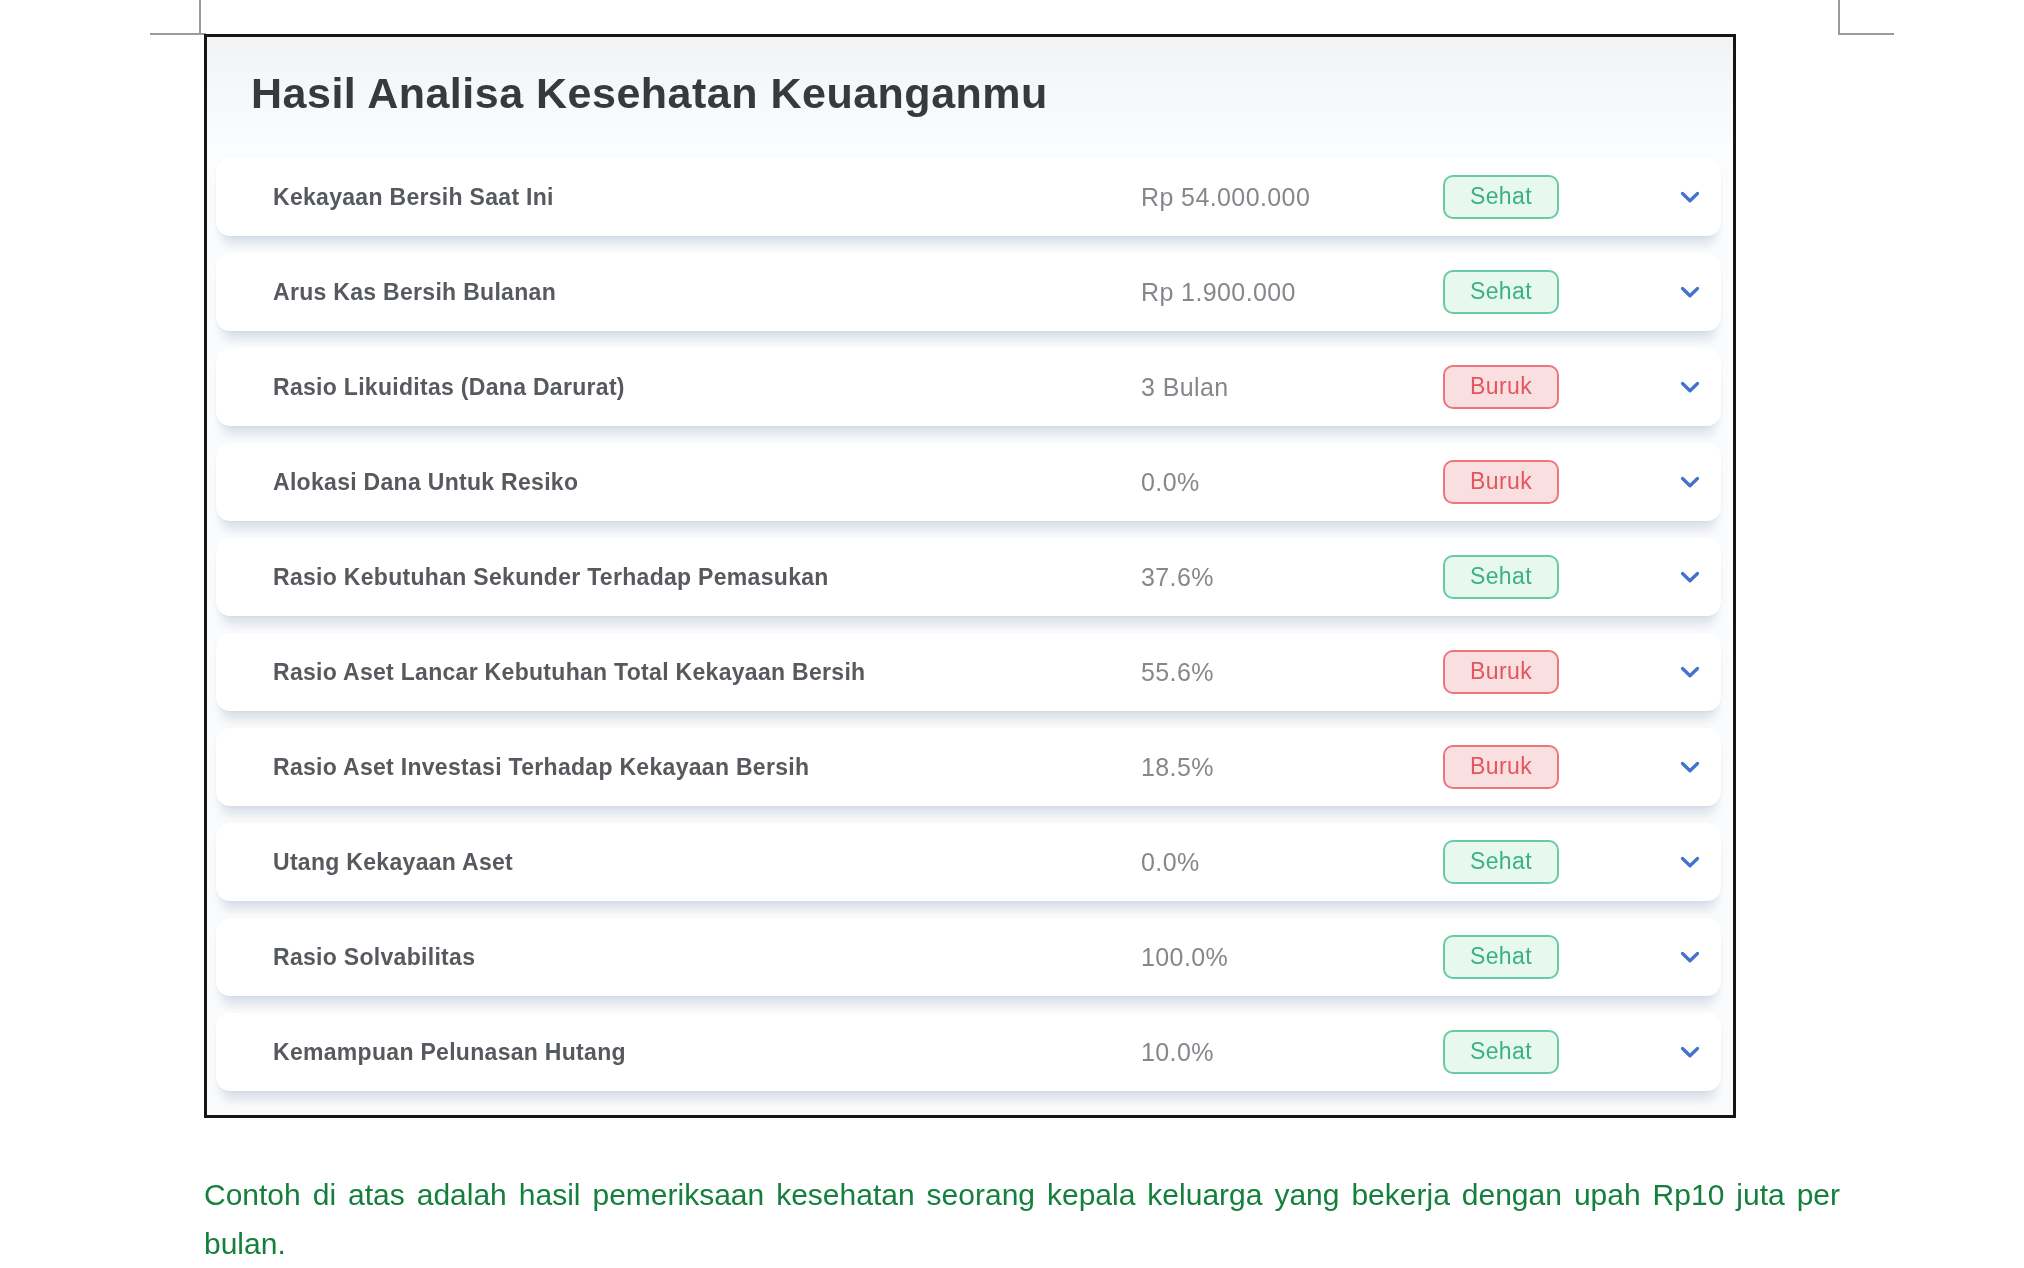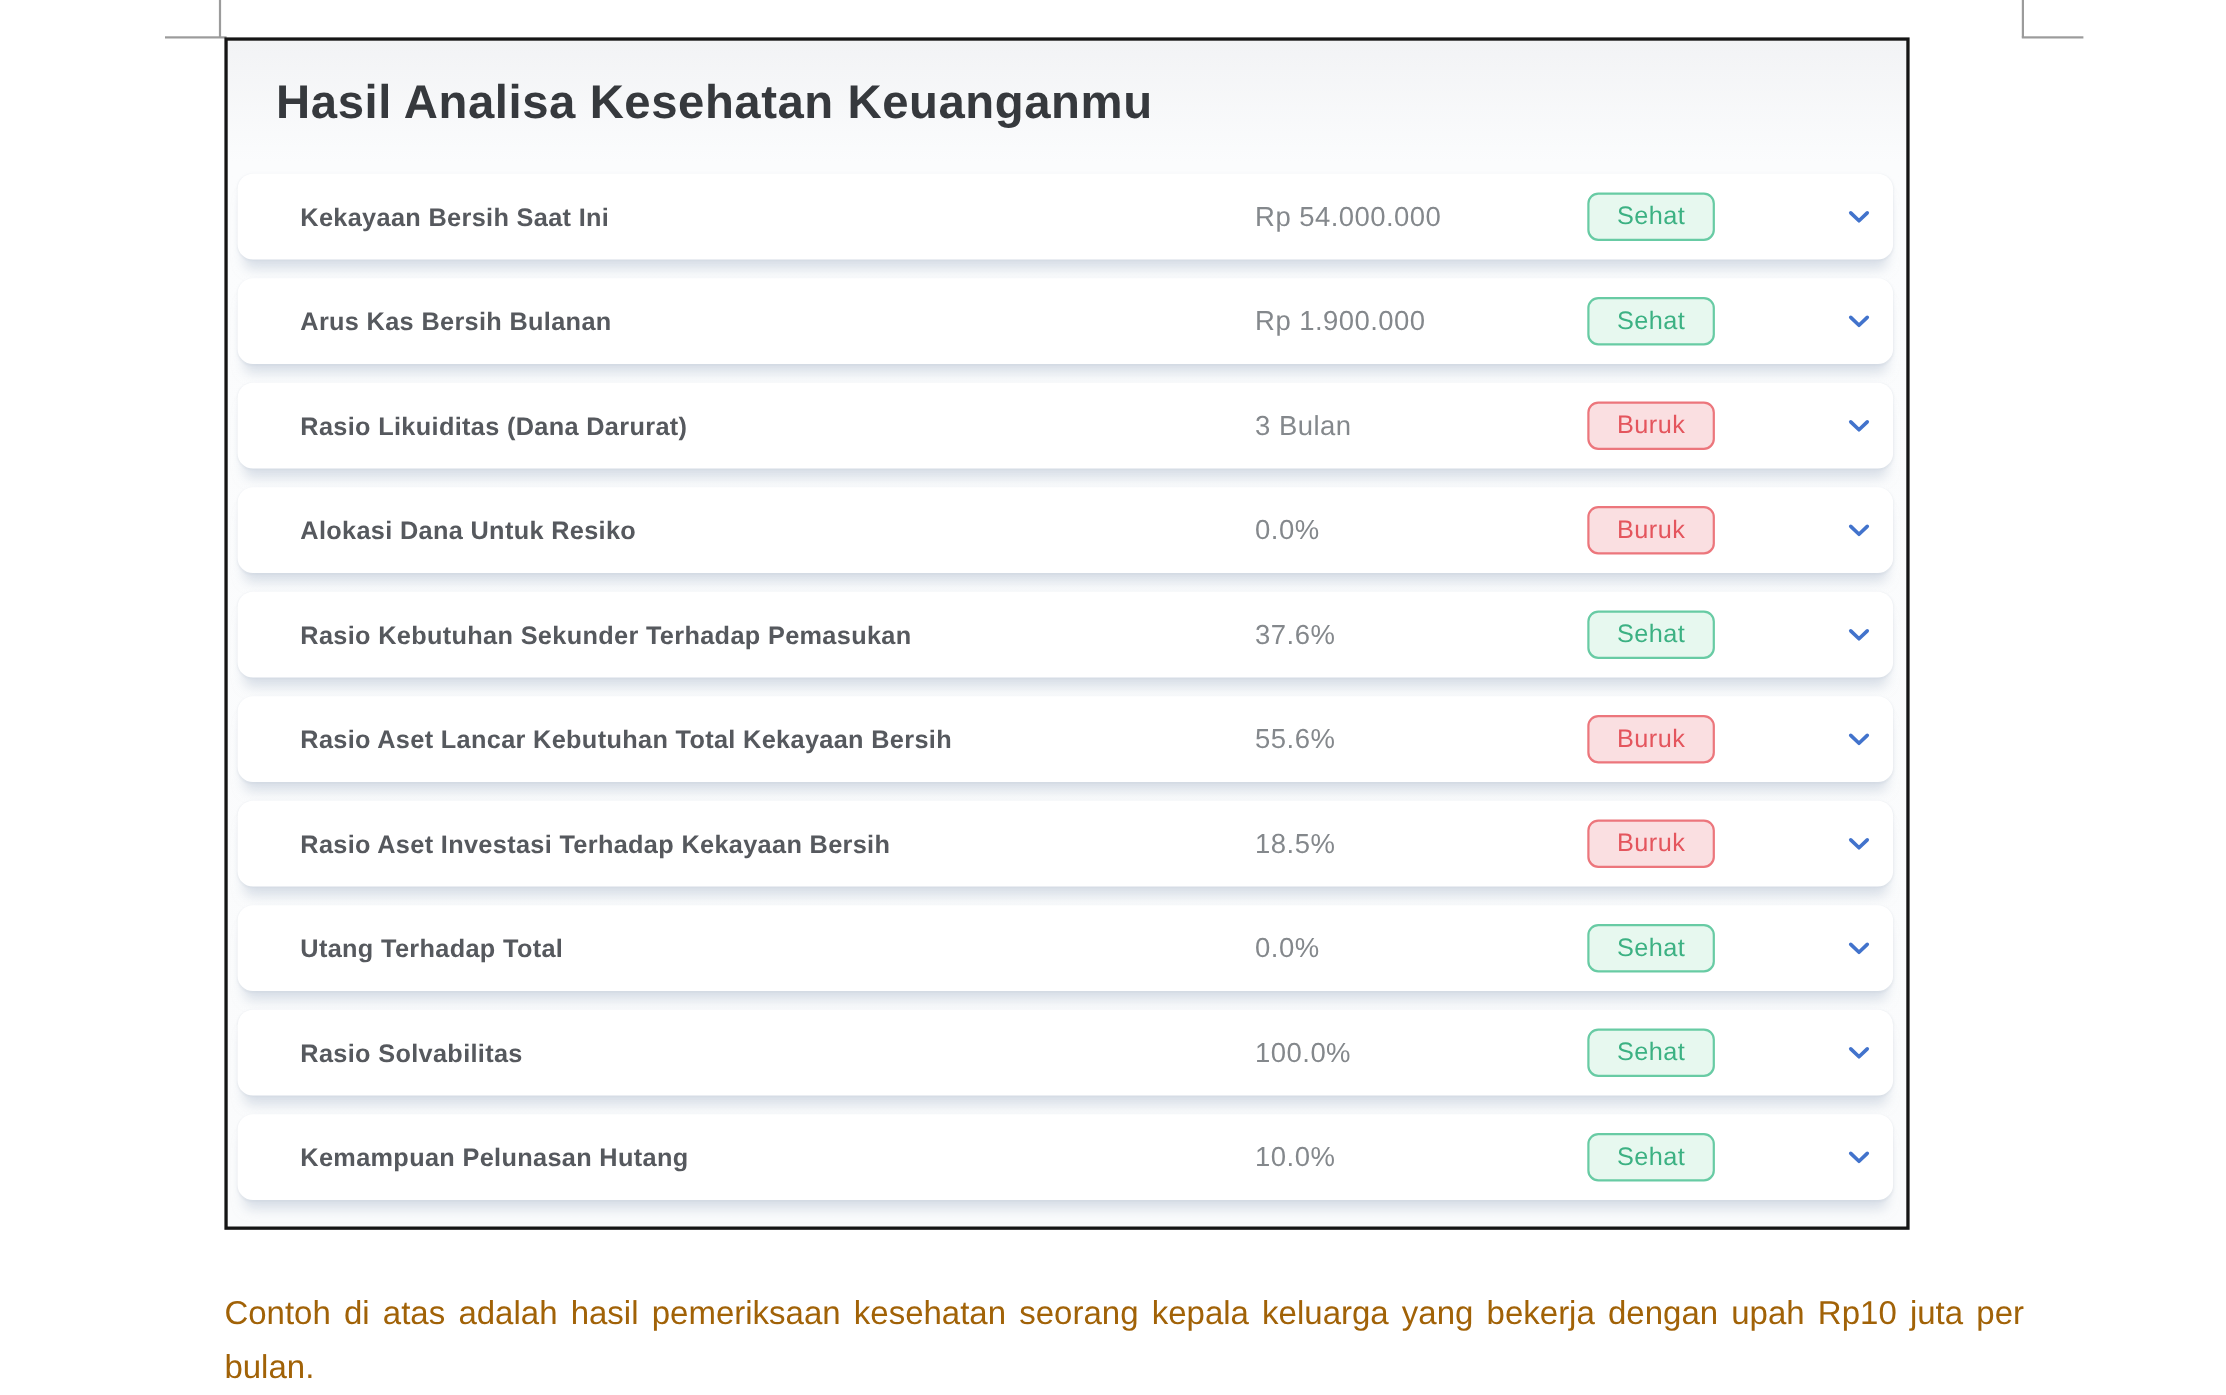--- a/index.html
+++ b/index.html
@@ -92,21 +92,21 @@
     width: 30px; height: 30px;
     display: flex; align-items: center; justify-content: center;
   }
 
   .caption {
     position: absolute;
     left: 204px; top: 1140px;
     width: 1636px;
     font-size: 30px;
     line-height: 49px;
-    color: #a16207;
+    color: #15803d;
     text-align: justify;
   }
 </style>
 </head>
 <body>
 
 <div class="gridline gl-v-left"></div>
 <div class="gridline gl-v-right"></div>
 <div class="gridline gl-h-left"></div>
 <div class="gridline gl-h-right"></div>
@@ -199,21 +199,21 @@
       <span class="badge" style="color: rgb(228, 85, 93); border-color: rgb(236, 118, 124); background: rgb(250, 223, 225);">Buruk</span>
     </div>
     <div class="chev" style="color: rgb(66, 115, 204);">
       <svg width="30" height="30" viewBox="0 0 24 24" fill="none">
         <path d="M6 9.2 L12 15 L18 9.2" stroke="currentColor" stroke-width="2.6" stroke-linecap="round" stroke-linejoin="round"></path>
       </svg>
     </div>
   </div>
 
   <div class="card">
-    <div class="metric-label">Utang Terhadap Total</div>
+    <div class="metric-label">Utang Kekayaan Aset</div>
     <div class="metric-value">0.0%</div>
     <div>
       <span class="badge" style="color: rgb(60, 177, 131); border-color: rgb(104, 203, 164); background: rgb(231, 248, 239);">Sehat</span>
     </div>
     <div class="chev" style="color: rgb(66, 115, 204);">
       <svg width="30" height="30" viewBox="0 0 24 24" fill="none">
         <path d="M6 9.2 L12 15 L18 9.2" stroke="currentColor" stroke-width="2.6" stroke-linecap="round" stroke-linejoin="round"></path>
       </svg>
     </div>
   </div>

